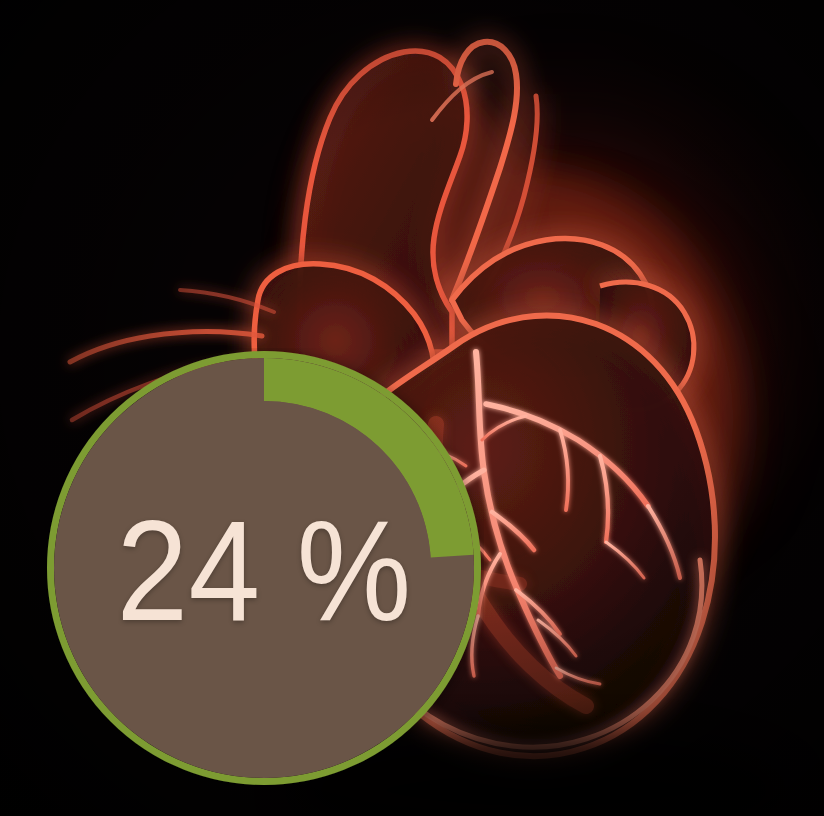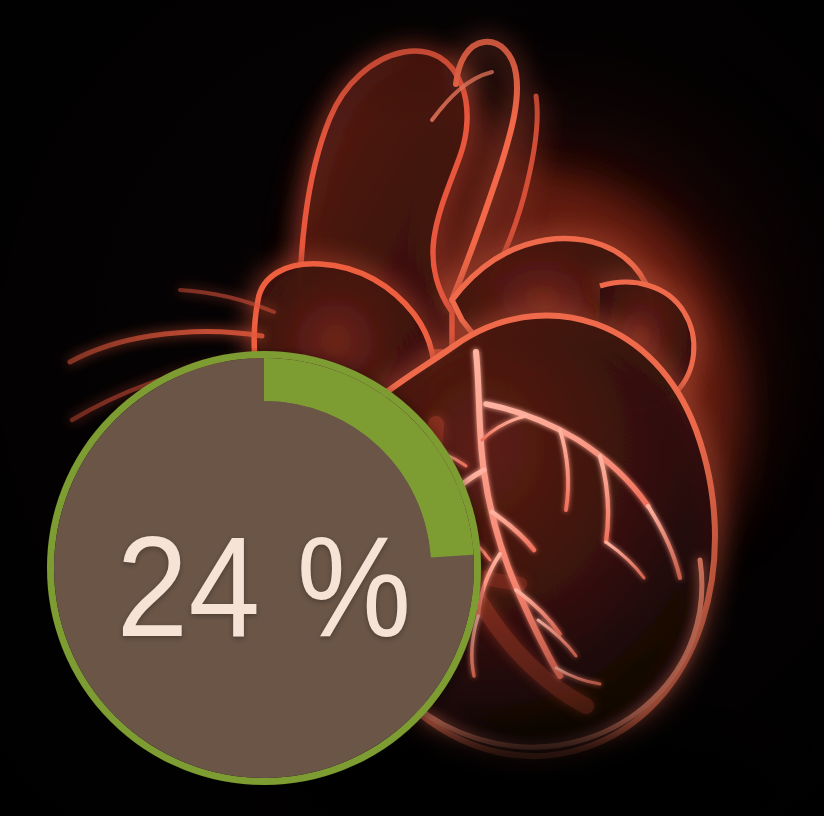--- a/index.html
+++ b/index.html
@@ -79,21 +79,21 @@
     left: 44px;
     top: 348px;
     width: 440px;
     height: 440px;
   }
   .gauge svg { display: block; width: 440px; height: 440px; }
 
   .gauge-label {
     position: absolute;
     left: 44px;
-    top: 364px;
+    top: 348px;
     width: 440px;
     height: 440px;
     display: flex;
     align-items: center;
     justify-content: center;
     pointer-events: none;
   }
   .gauge-value {
     font-family: "Liberation Sans", sans-serif;
     font-size: 143px;

